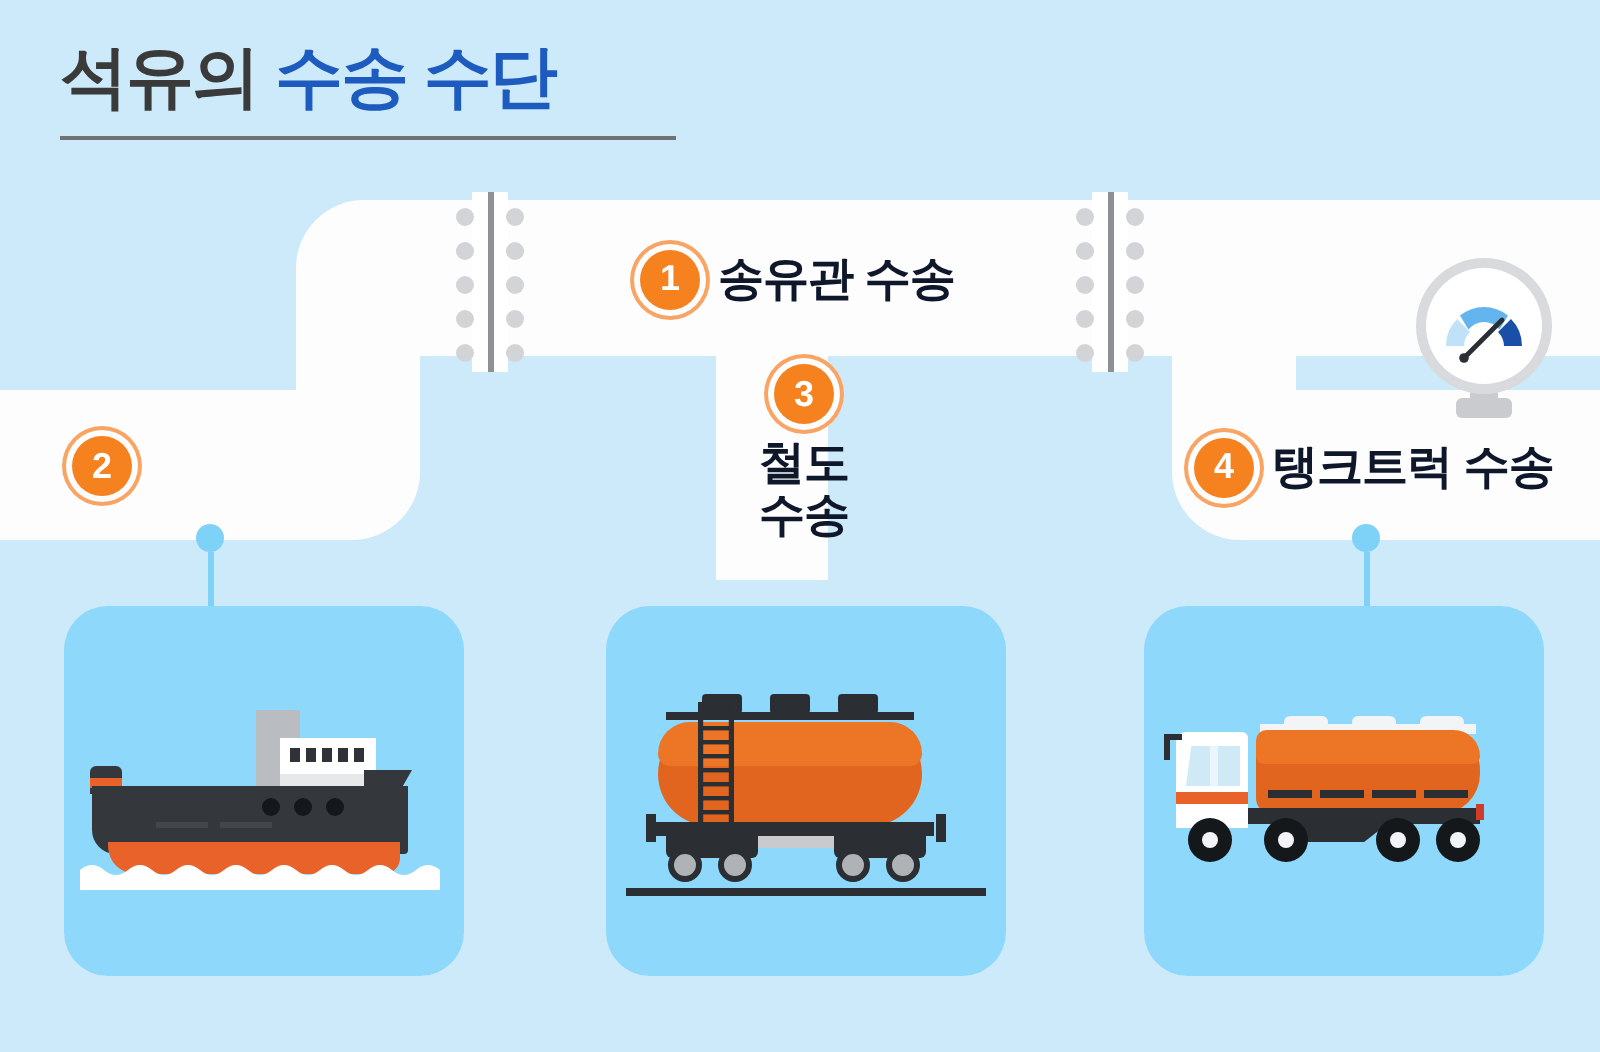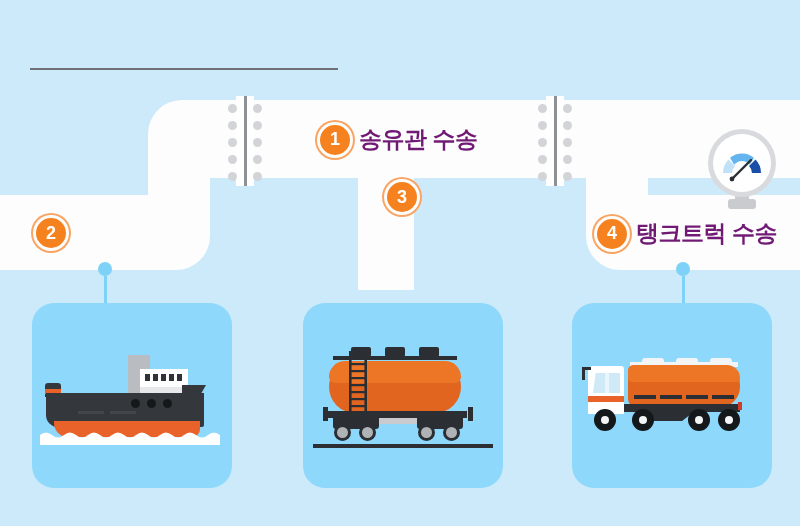--- a/index.html
+++ b/index.html
@@ -46,21 +46,21 @@
   .gauge .base{position:absolute;left:22px;top:70px;width:28px;height:10px;background:#c9cbce;border-radius:3px;}
   .gauge .ring{position:absolute;left:2px;top:0;width:68px;height:68px;border-radius:50%;background:#d8dadd;}
   .gauge .face{position:absolute;left:7px;top:5px;width:58px;height:58px;border-radius:50%;background:#ffffff;}
 
   
   .label-row{position:absolute;display:flex;align-items:center;gap:9px;white-space:nowrap;}
   .badge{width:30px;height:30px;border-radius:50%;background:#f5821f;
          box-shadow:0 0 0 3px #fdfdfd,0 0 0 5px #f9a463;
          color:#fff;font-size:18px;font-weight:bold;
          display:flex;align-items:center;justify-content:center;flex:none;}
-  .lbl{font-size:23px;font-weight:bold;color:#701a75;letter-spacing:-0.5px;}
+  .lbl{font-size:23px;font-weight:bold;color:#0f172a;letter-spacing:-0.5px;}
   .row1{left:320px;top:124px;}
   .row2{left:36px;top:218px;}
   .row4{left:597px;top:218px;}
 
   .col3{position:absolute;left:362px;top:182px;width:80px;
         display:flex;flex-direction:column;align-items:center;}
   .col3 .badge{margin-bottom:6px;}
   .col3 .lbl{font-size:23px;line-height:1.15;text-align:center;}
 
   
@@ -133,20 +133,25 @@
   .tt-wheel{position:absolute;top:106px;width:22px;height:22px;border-radius:50%;
             background:#15181b;display:flex;align-items:center;justify-content:center;}
   .tt-wheel i{display:block;width:8px;height:8px;border-radius:50%;background:#f2f4f6;}
   .tt-light{left:166px;top:99px;width:4px;height:8px;background:#d13b2a;}
 </style>
 </head>
 <body>
 
 <div id="stage">
 
+  <div class="title-wrap">
+    <div class="title">
+      <span class="t-dark">석유의</span><span>&nbsp;</span><span class="t-blue">수송 수단</span>
+    </div>
+  </div>
   <div class="title-rule"></div>
 
   <div class="pipe pipe-top"></div>
   <div class="pipe pipe-top-rr"></div>
   <div class="pipe pipe-left-down"></div>
   <div class="pipe pipe-left-arm"></div>
   <div class="pipe pipe-left-arm2"></div>
   <div class="pipe pipe-mid"></div>
   <div class="pipe pipe-right-down"></div>
   <div class="pipe pipe-right-arm"></div>
@@ -199,20 +204,24 @@
     <div class="badge">1</div>
     <div class="lbl">송유관 수송</div>
   </div>
 
   <div class="label-row row2">
     <div class="badge">2</div>
   </div>
 
   <div class="col3">
     <div class="badge">3</div>
+    <div class="lbl">
+      <div>철도</div>
+      <div>수송</div>
+    </div>
   </div>
 
   <div class="label-row row4">
     <div class="badge">4</div>
     <div class="lbl">탱크트럭 수송</div>
   </div>
 
   <div class="conn conn-2">
     <div class="dot"></div>
     <div class="stem"></div>

